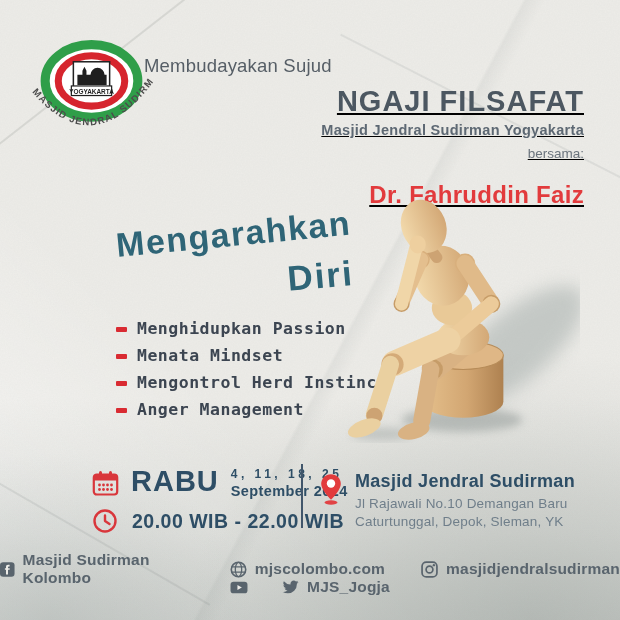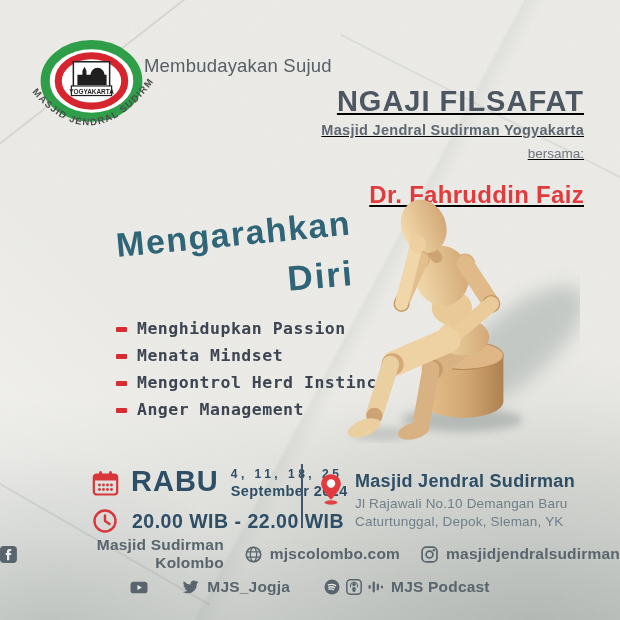--- a/index.html
+++ b/index.html
@@ -57,21 +57,21 @@
   .clock-icon{width:26px;height:26px;}
   .time{font-size:19.5px;font-weight:bold;color:#2e4e66;letter-spacing:.5px;margin-left:14px;}
   .venue{position:absolute;left:320px;top:471px;display:flex;align-items:flex-start;}
   .pin-icon{width:22px;height:32px;flex:none;margin-top:2px;}
   .venue-text{margin-left:13px;}
   .venue-name{font-size:18px;font-weight:bold;color:#2e4e66;letter-spacing:.3px;}
   .venue-addr{font-size:13.5px;color:#6f7e8a;line-height:1.32;margin-top:3px;letter-spacing:.2px;}
 
   
   .social-row{position:absolute;left:0;right:0;display:flex;justify-content:center;align-items:center;color:#59646d;}
-  .social-row.r1{top:536px;gap:21px;text-align:right;}
+  .social-row.r1{top:551px;gap:36px;}
   .social-row.r2{top:578px;gap:34px;}
   .social-item{display:flex;align-items:center;gap:8px;}
   .social-item .lbl{font-size:15.5px;font-weight:bold;letter-spacing:.2px;}
   .social-item svg{display:block;}
   .podcast-icons{display:flex;align-items:center;gap:6px;}
 </style>
 </head>
 <body>
 
 <div class="poster">
@@ -273,38 +273,15 @@
         <rect x="0.5" y="1.5" width="16" height="11" rx="3" fill="#59646d"></rect>
         <path d="M7,4.6 L11.2,7 L7,9.4 Z" fill="#edece8"></path>
       </svg>
     </div>
     <div class="social-item">
       <svg width="17" height="15" viewBox="0 0 16 14">
         <path d="M15.5,1.9c-.55.24-1.13.4-1.73.48.62-.37,1.1-.96,1.33-1.66-.58.35-1.23.6-1.92.73A3.03,3.03,0,0,0,7.94,3.52c0,.24.03.47.08.69A8.6,8.6,0,0,1,1.77,1.05,3.03,3.03,0,0,0,2.7,5.09a3.02,3.02,0,0,1-1.37-.38v.04A3.03,3.03,0,0,0,3.76,7.72a3.06,3.06,0,0,1-1.37.05A3.03,3.03,0,0,0,5.22,9.9,6.08,6.08,0,0,1,.76,11.16,8.58,8.58,0,0,0,5.4,12.52,8.56,8.56,0,0,0,14,3.9c0-.13,0-.26-.01-.39A6.1,6.1,0,0,0,15.5,1.9Z" fill="#59646d"></path>
       </svg>
       <span class="lbl">MJS_Jogja</span>
     </div>
-    <div class="social-item">
-      <span class="podcast-icons">
-        <svg width="16" height="16" viewBox="0 0 16 16">
-          <circle cx="8" cy="8" r="7.5" fill="#59646d"></circle>
-          <path d="M4.3,5.9 c2.6-.8 5.2-.6 7.3.7 M4.6,8.1 c2.1-.6 4.3-.4 6,.6 M4.9,10.2 c1.7-.4 3.3-.3 4.6.5" fill="none" stroke="#edece8" stroke-width="1.3" stroke-linecap="round"></path>
-        </svg>
-        <svg width="16" height="16" viewBox="0 0 16 16">
-          <rect x="0.8" y="0.8" width="14.4" height="14.4" rx="3.6" fill="none" stroke="#59646d" stroke-width="1.5"></rect>
-          <circle cx="8" cy="5.6" r="1.7" fill="#59646d"></circle>
-          <path d="M8,7.9 c-1.3,0-2,.8-1.8,1.9 l.5,2.9 h2.6 l.5-2.9 C10,8.7 9.3,7.9 8,7.9 Z" fill="#59646d"></path>
-          <path d="M4.7,8.4 a3.6,3.6 0 1 1 6.6,0" fill="none" stroke="#59646d" stroke-width="1.1"></path>
-        </svg>
-        <svg width="15" height="16" viewBox="0 0 15 16">
-          <g fill="#59646d">
-            <rect x="0.5" y="6" width="2.3" height="4" rx="1.15"></rect>
-            <rect x="4.6" y="2.5" width="2.3" height="11" rx="1.15"></rect>
-            <rect x="8.7" y="4.5" width="2.3" height="7" rx="1.15"></rect>
-            <rect x="12.8" y="6.5" width="2.3" height="3" rx="1.15"></rect>
-          </g>
-        </svg>
-      </span>
-      <span class="lbl">MJS Podcast</span>
-    </div>
   </div>
 
 </div>
 
 </body></html>

